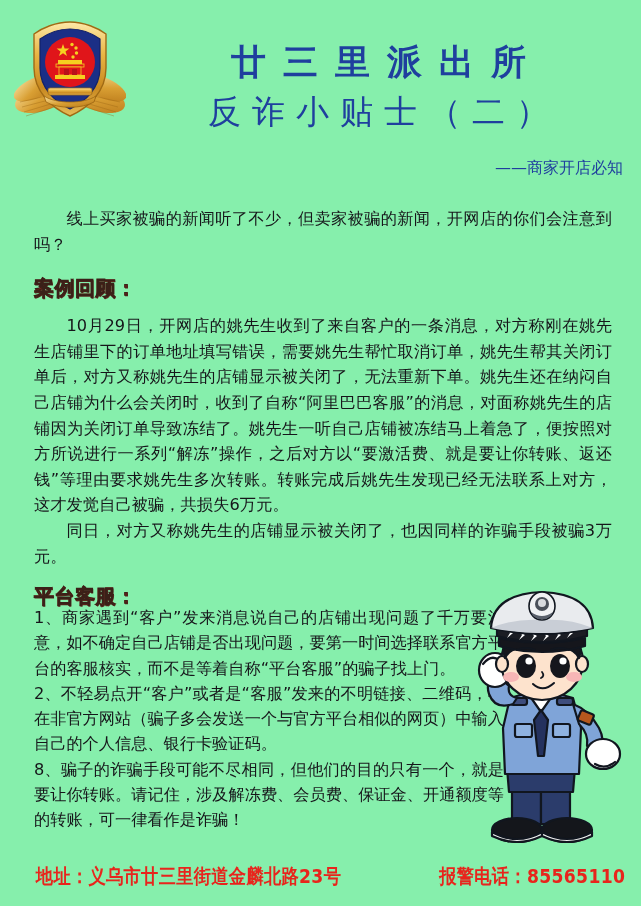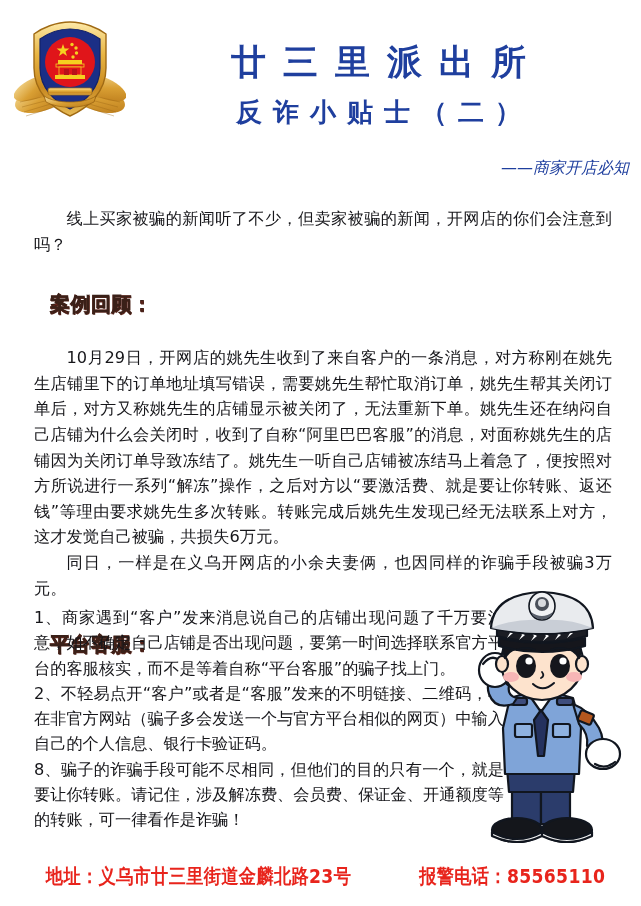--- a/index.html
+++ b/index.html
@@ -10,21 +10,21 @@
     width: 641px;
     height: 906px;
     background: #4cb4fc;
     font-family: "DejaVu Sans", "Liberation Sans", sans-serif;
     overflow: hidden;
     position: relative;
   }
   .poster {
     position: absolute;
     inset: 0;
-    background: #ffffff;
+    background: #86efac;
   }
 
   
   .header {
     position: absolute;
     left: 0; top: 0;
     width: 641px;
     height: 185px;
   }
   .badge {
@@ -46,40 +46,39 @@
     font-size: 35px;
     font-weight: bold;
     color: #1f3f9e;
     letter-spacing: 17px;
     text-align: center;
     line-height: 44px;
     white-space: nowrap;
     text-indent: 17px;
   }
   .title-line2 {
-    font-size: 26px;
-    font-weight: bold;
+    font-size: 33px;
+    font-weight: normal;
     color: #1f3f9e;
     letter-spacing: 11px;
     text-align: center;
     line-height: 48px;
     white-space: nowrap;
     text-indent: 11px;
     margin-top: 4px;
   }
   .subtitle {
     position: absolute;
-    right: 12px;
+    right: 18px;
     top: 158px;
     font-size: 16px;
     color: #1f3f9e;
     font-weight: normal;
     letter-spacing: 0px;
     white-space: nowrap;
-    font-style: italic;
   }
 
   
   .content {
     position: absolute;
     left: 34px;
     top: 206px;
     width: 578px;
   }
   .para {
@@ -90,21 +89,21 @@
     letter-spacing: 0.1px;
     margin: 0;
   }
   .para.indent { text-indent: 2em; }
 
   .section-heading {
     font-size: 20px;
     font-weight: bold;
     color: #e02b1e;
     letter-spacing: 0.5px;
-    margin: 16px;
+    margin: 0;
     -webkit-text-stroke: 0.7px #3a2018;
     text-shadow: 0.6px 0.6px 0 #5a2a20;
   }
   .gap-a { height: 18px; }
   .gap-b { height: 11px; }
   .gap-c { height: 14px; }
 
   .tips {
     position: absolute;
     left: 34px;
@@ -131,22 +130,22 @@
 
   
   .footer {
     position: absolute;
     left: 0;
     bottom: 10px;
     width: 641px;
     height: 40px;
     display: flex;
     align-items: center;
-    justify-content: center;
-    gap: 28px;
+    justify-content: flex-end;
+    gap: 58px;
   }
   .footer-text {
     font-size: 20px;
     font-weight: bold;
     color: #e8241c;
     letter-spacing: 0.4px;
     white-space: nowrap;
     transform: scaleX(0.86);
     transform-origin: center;
     font-family: "DejaVu Sans", "Liberation Sans", sans-serif;
@@ -220,21 +219,21 @@
     </div>
     <div class="subtitle">——商家开店必知</div>
   </div>
 
   <div class="content">
     <p class="para indent">线上买家被骗的新闻听了不少，但卖家被骗的新闻，开网店的你们会注意到吗？</p>
     <div class="gap-a"></div>
     <h2 class="section-heading">案例回顾：</h2>
     <div class="gap-b"></div>
     <p class="para indent">10月29日，开网店的姚先生收到了来自客户的一条消息，对方称刚在姚先生店铺里下的订单地址填写错误，需要姚先生帮忙取消订单，姚先生帮其关闭订单后，对方又称姚先生的店铺显示被关闭了，无法重新下单。姚先生还在纳闷自己店铺为什么会关闭时，收到了自称“阿里巴巴客服”的消息，对面称姚先生的店铺因为关闭订单导致冻结了。姚先生一听自己店铺被冻结马上着急了，便按照对方所说进行一系列“解冻”操作，之后对方以“要激活费、就是要让你转账、返还钱”等理由要求姚先生多次转账。转账完成后姚先生发现已经无法联系上对方，这才发觉自己被骗，共损失6万元。</p>
-    <p class="para indent">同日，一样是在义乌开网店的小余夫妻俩，也因同样的诈骗手段被骗3万元。</p>
+    <p class="para indent">同日，对方又称姚先生的店铺显示被关闭了，也因同样的诈骗手段被骗3万元。</p>
     <div class="gap-c"></div>
     <h2 class="section-heading">平台客服：</h2>
   </div>
 
   <div class="tips">
     <p class="tip">1、商家遇到“客户”发来消息说自己的店铺出现问题了千万要注意，如不确定自己店铺是否出现问题，要第一时间选择联系官方平台的客服核实，而不是等着自称“平台客服”的骗子找上门。</p>
     <p class="tip">2、不轻易点开“客户”或者是“客服”发来的不明链接、二维码，不在非官方网站（骗子多会发送一个与官方平台相似的网页）中输入自己的个人信息、银行卡验证码。</p>
     <p class="tip">8、骗子的诈骗手段可能不尽相同，但他们的目的只有一个，就是要让你转账。请记住，涉及解冻费、会员费、保证金、开通额度等的转账，可一律看作是诈骗！</p>
   </div>
 

